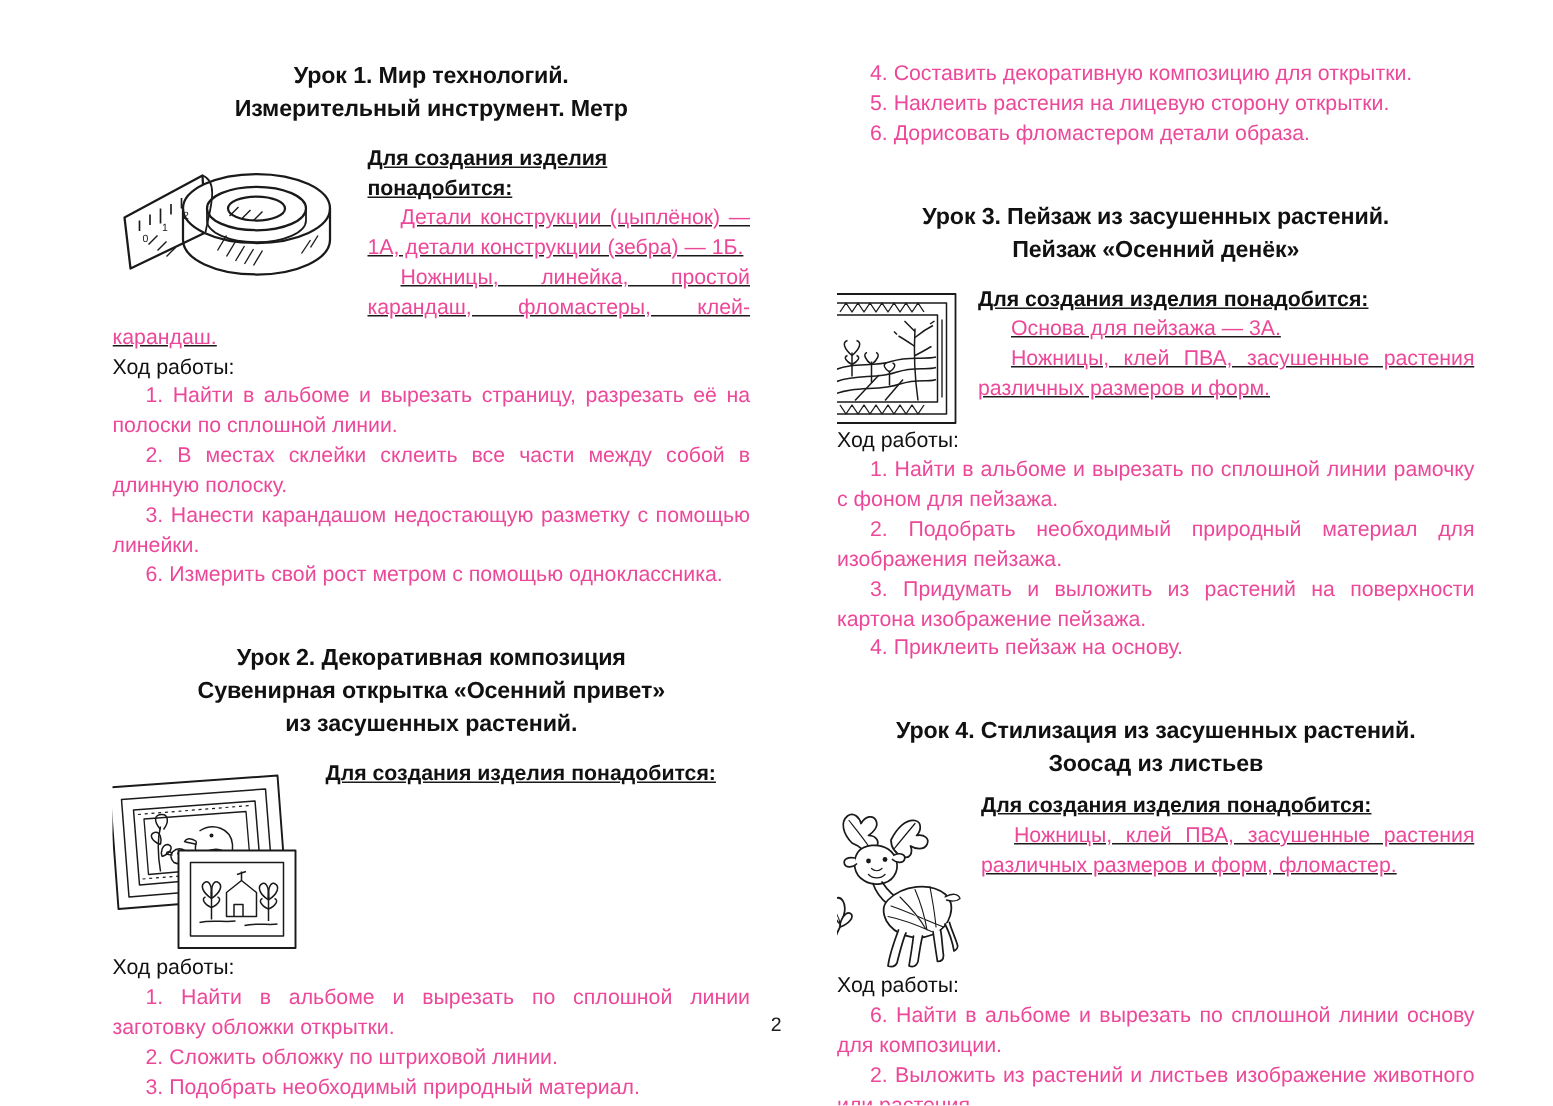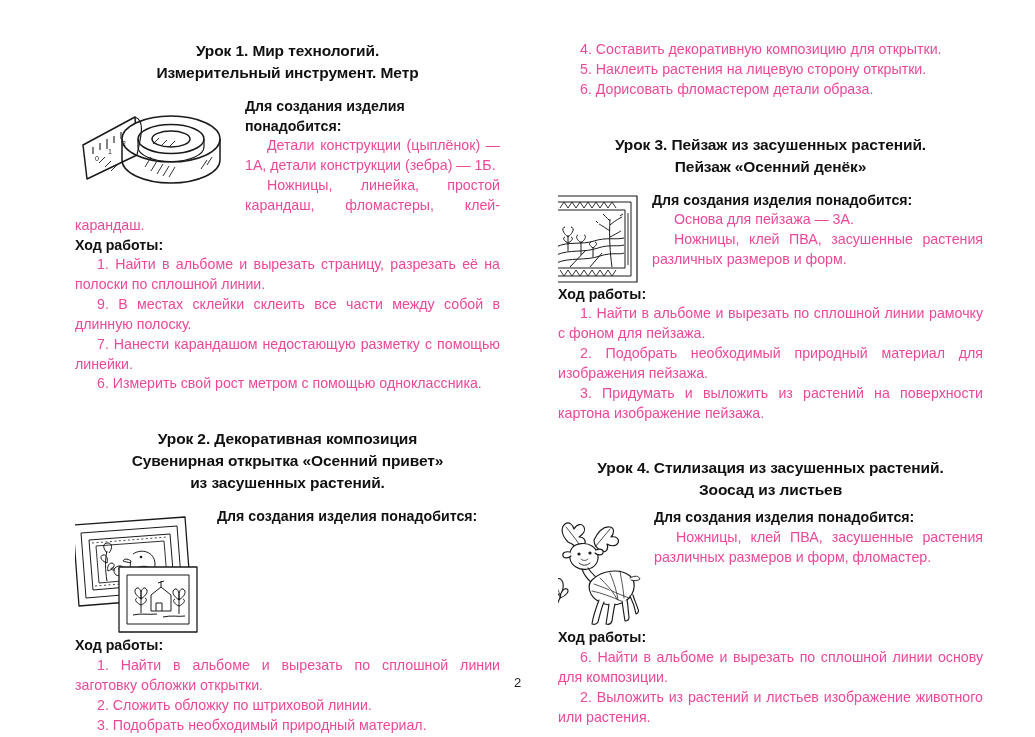--- a/index.html
+++ b/index.html
@@ -39,38 +39,38 @@
 
   .needed-head {
     font-size: 14.2px;
     font-weight: bold;
     margin: 0;
     line-height: 1.38;
     color: #111;
   }
   .steps-head {
     font-size: 14.2px;
-    font-weight: bold;
+    font-weight: normal;
     margin: 0;
     line-height: 1.38;
     color: #111;
   }
   p.body-par {
     font-size: 14.2px;
     line-height: 1.40;
     margin: 0;
     text-align: justify;
     text-indent: 22px;
     color: #ec4899;
     hyphens: none;
   }
   p.body-par.nojust { text-align: left; }
 
   
-  .flow-block { overflow: hidden; }
+  .flow-block { overflow: hidden; text-decoration: underline; }
   .illus {
     float: left;
     position: relative;
   }
 
   .pageno {
     position: absolute;
     left: 0;
     right: 0;
     text-align: center;
@@ -146,22 +146,22 @@
           </svg>
         </div>
 
         <p class="needed-head">Для создания изделия понадобится:</p>
         <p class="body-par">Детали конструкции (цыплёнок) — 1А, детали конструкции (зебра) — 1Б.</p>
         <p class="body-par">Ножницы, линейка, простой карандаш, фломастеры, клей-карандаш.</p>
       </div>
 
       <p class="steps-head">Ход работы:</p>
       <p class="body-par">1. Найти в альбоме и вырезать страницу, разрезать её на полоски по сплошной линии.</p>
-      <p class="body-par">9. В местах склейки склеить все части между собой в длинную полоску.</p>
-      <p class="body-par">7. Нанести карандашом недостающую разметку с помощью линейки.</p>
+      <p class="body-par">2. В местах склейки склеить все части между собой в длинную полоску.</p>
+      <p class="body-par">3. Нанести карандашом недостающую разметку с помощью линейки.</p>
       <p class="body-par nojust">6. Измерить свой рост метром с помощью одноклассника.</p>
     </section>
 
     <div class="gap-xl"></div>
 
     <section>
       <h2 class="lesson-title">
         <span class="tl">Урок 2. Декоративная композиция</span>
         <span class="tl">Сувенирная открытка «Осенний привет»</span>
         <span class="tl">из засушенных растений.</span>
@@ -307,20 +307,21 @@
 
         <p class="needed-head">Для создания изделия понадобится:</p>
         <p class="body-par">Основа для пейзажа — 3А.</p>
         <p class="body-par">Ножницы, клей ПВА, засушенные растения различных размеров и форм.</p>
       </div>
 
       <p class="steps-head">Ход работы:</p>
       <p class="body-par">1. Найти в альбоме и вырезать по сплошной линии рамочку с фоном для пейзажа.</p>
       <p class="body-par">2. Подобрать необходимый природный материал для изображения пейзажа.</p>
       <p class="body-par">3. Придумать и выложить из растений на поверхности картона изображение пейзажа.</p>
+      <p class="body-par nojust">4. Приклеить пейзаж на основу.</p>
     </section>
 
     <div class="gap-xl"></div>
 
     <section>
       <h2 class="lesson-title">
         <span class="tl">Урок 4. Стилизация из засушенных растений.</span>
         <span class="tl">Зоосад из листьев</span>
       </h2>
 

